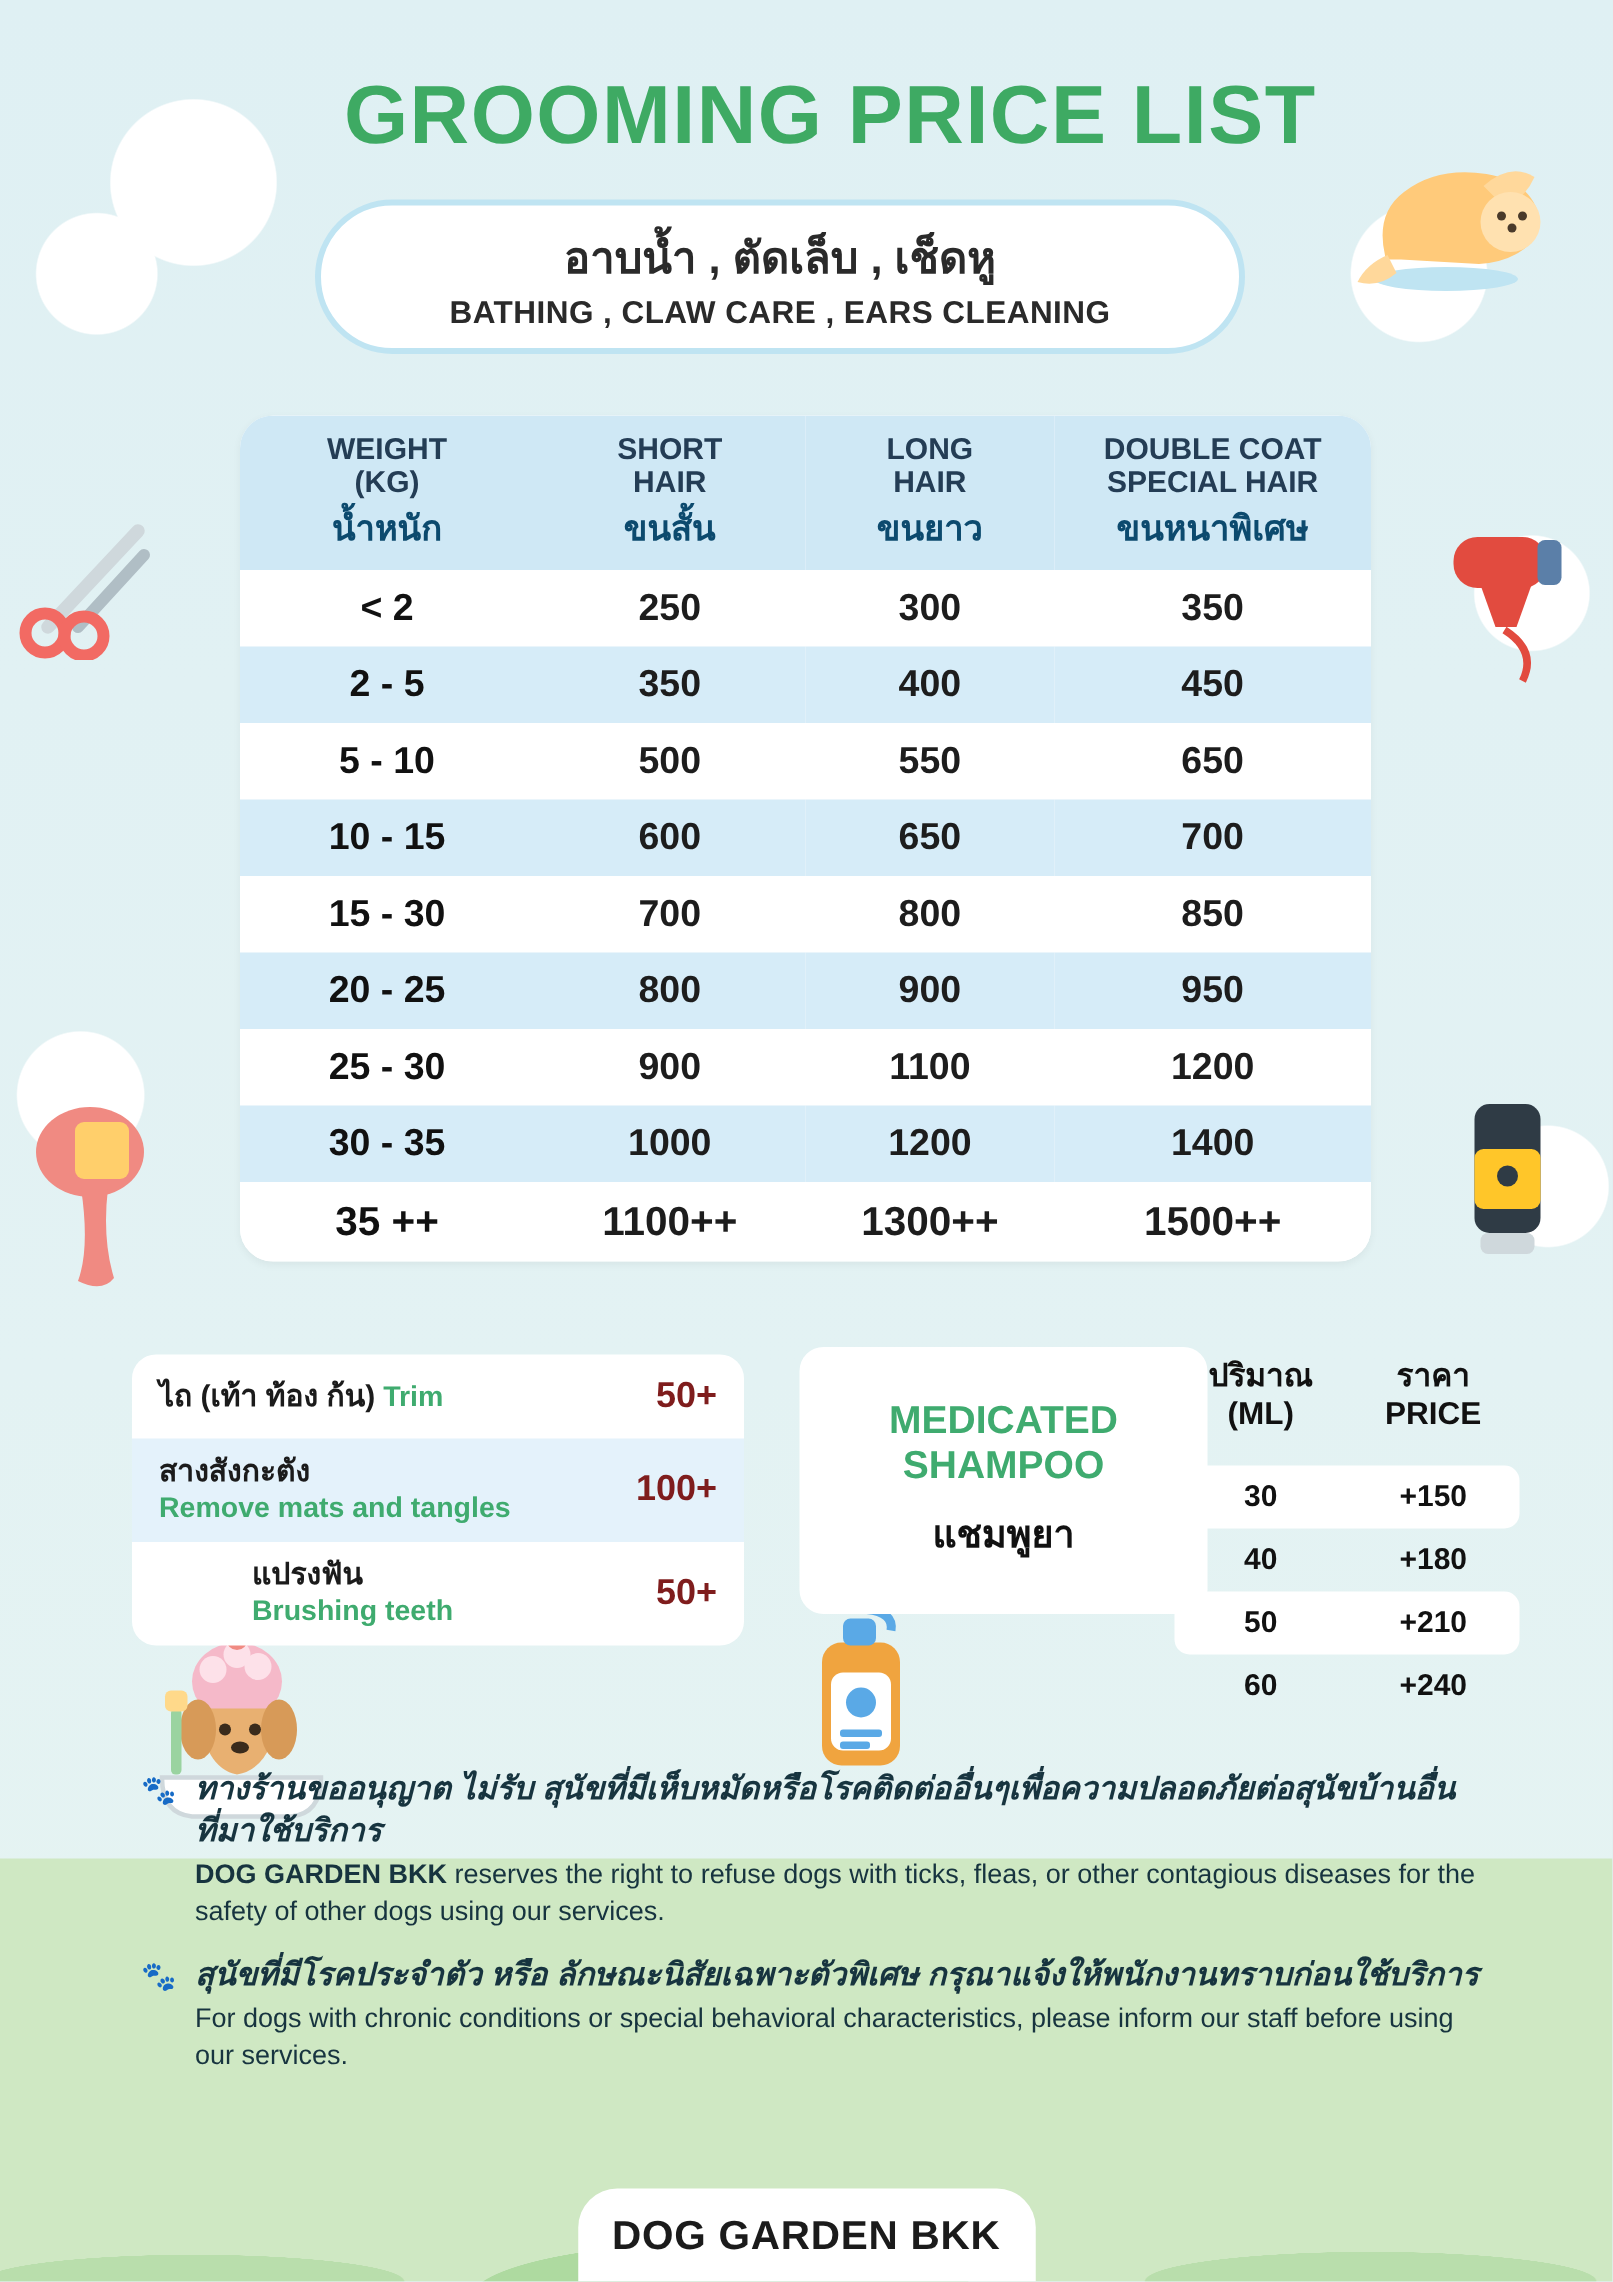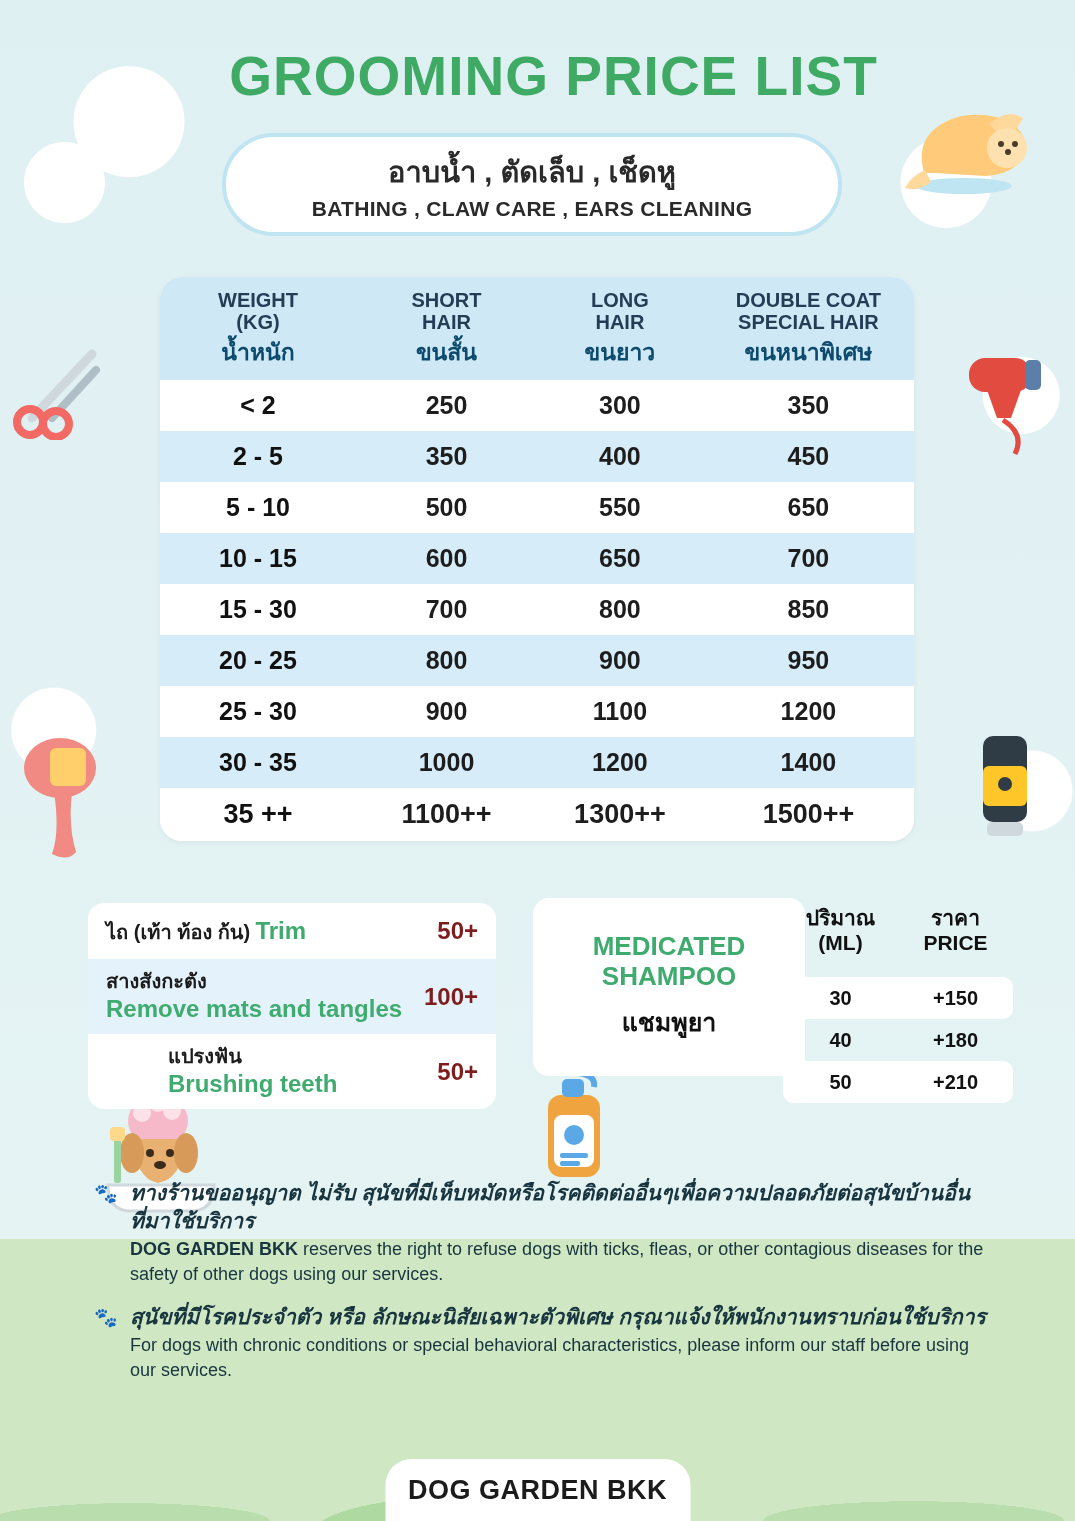--- a/index.html
+++ b/index.html
@@ -23,21 +23,21 @@
   }
 
   
   .title {
     position: absolute; top: 44px; left: 16px; width: 100%;
     text-align: center;
     font-size: 55px; font-weight: 800; letter-spacing: 1px;
     color: #3eaa63;
   }
   .subtitle-box {
-    position: absolute; top: 133px; left: 222px; width: 620px; height: 103px;
+    position: absolute; top: 133px; left: 210px; width: 620px; height: 103px;
     background: #fff; border: 4px solid #bfe4f2; border-radius: 52px;
     display: flex; flex-direction: column; align-items: center; justify-content: center;
   }
   .subtitle-th { font-size: 29px; font-weight: 700; color: #2a2a2a; margin-bottom: 2px; }
   .subtitle-en { font-size: 21px; font-weight: 700; color: #2a2a2a; letter-spacing: .3px; }
 
   
   .table-card {
     position: absolute; top: 277px; left: 160px; width: 754px;
     background: #fff; border-radius: 22px; overflow: hidden;
@@ -68,21 +68,21 @@
     position: absolute; top: 903px; left: 88px; width: 408px;
     background: #fff; border-radius: 16px; overflow: hidden;
   }
   .addon-row {
     display: flex; align-items: center; justify-content: space-between;
     padding: 10px 18px; min-height: 56px;
   }
   .addon-row.alt { background: #e4f2fb; }
   .addon-txt { font-size: 19px; line-height: 1.25; }
   .addon-th { color: #1b1b1b; font-weight: 700; font-size: 20px; }
-  .addon-en { color: #3fab6f; font-weight: 700; font-size: 24px; }
+  .addon-en { color: #3fab6f; font-weight: 700; font-size: 19px; }
   .addon-inline { display: inline; }
   .addon-price { font-size: 24px; font-weight: 800; color: #7f1d1d; margin-left: 14px; white-space: nowrap; }
   .addon-row.r2 .addon-txt { text-align: left; }
   .addon-row.r3 { padding-left: 80px; }
 
   
   .shampoo-card {
     position: absolute; top: 898px; left: 533px; width: 272px; height: 178px;
     background: #fff; border-radius: 16px;
     display: flex; flex-direction: column; align-items: center; justify-content: center;
@@ -352,20 +352,24 @@
       <div>+150</div>
     </div>
     <div class="price-row">
       <div>40</div>
       <div>+180</div>
     </div>
     <div class="price-row alt">
       <div>50</div>
       <div>+210</div>
     </div>
+    <div class="price-row">
+      <div>60</div>
+      <div>+240</div>
+    </div>
   </div>
 
   <div class="greenband">
     <div class="green-hill"></div>
   </div>
 
   <div class="notes">
     <div class="note-block">
       <span class="paw">🐾</span>
       <div class="note-th">ทางร้านขออนุญาต ไม่รับ สุนัขที่มีเห็บหมัดหรือโรคติดต่ออื่นๆเพื่อความปลอดภัยต่อสุนัขบ้านอื่นที่มาใช้บริการ</div>

